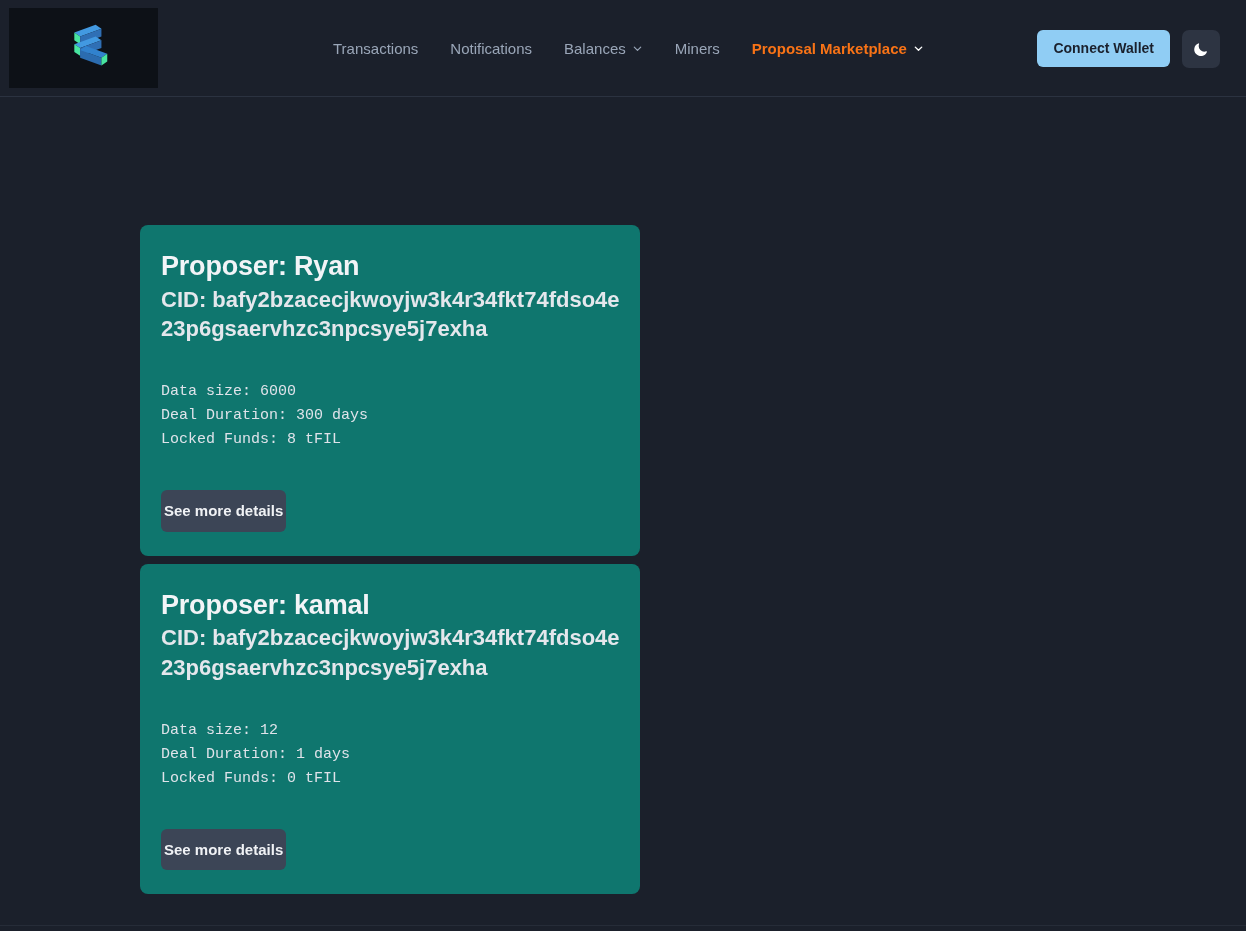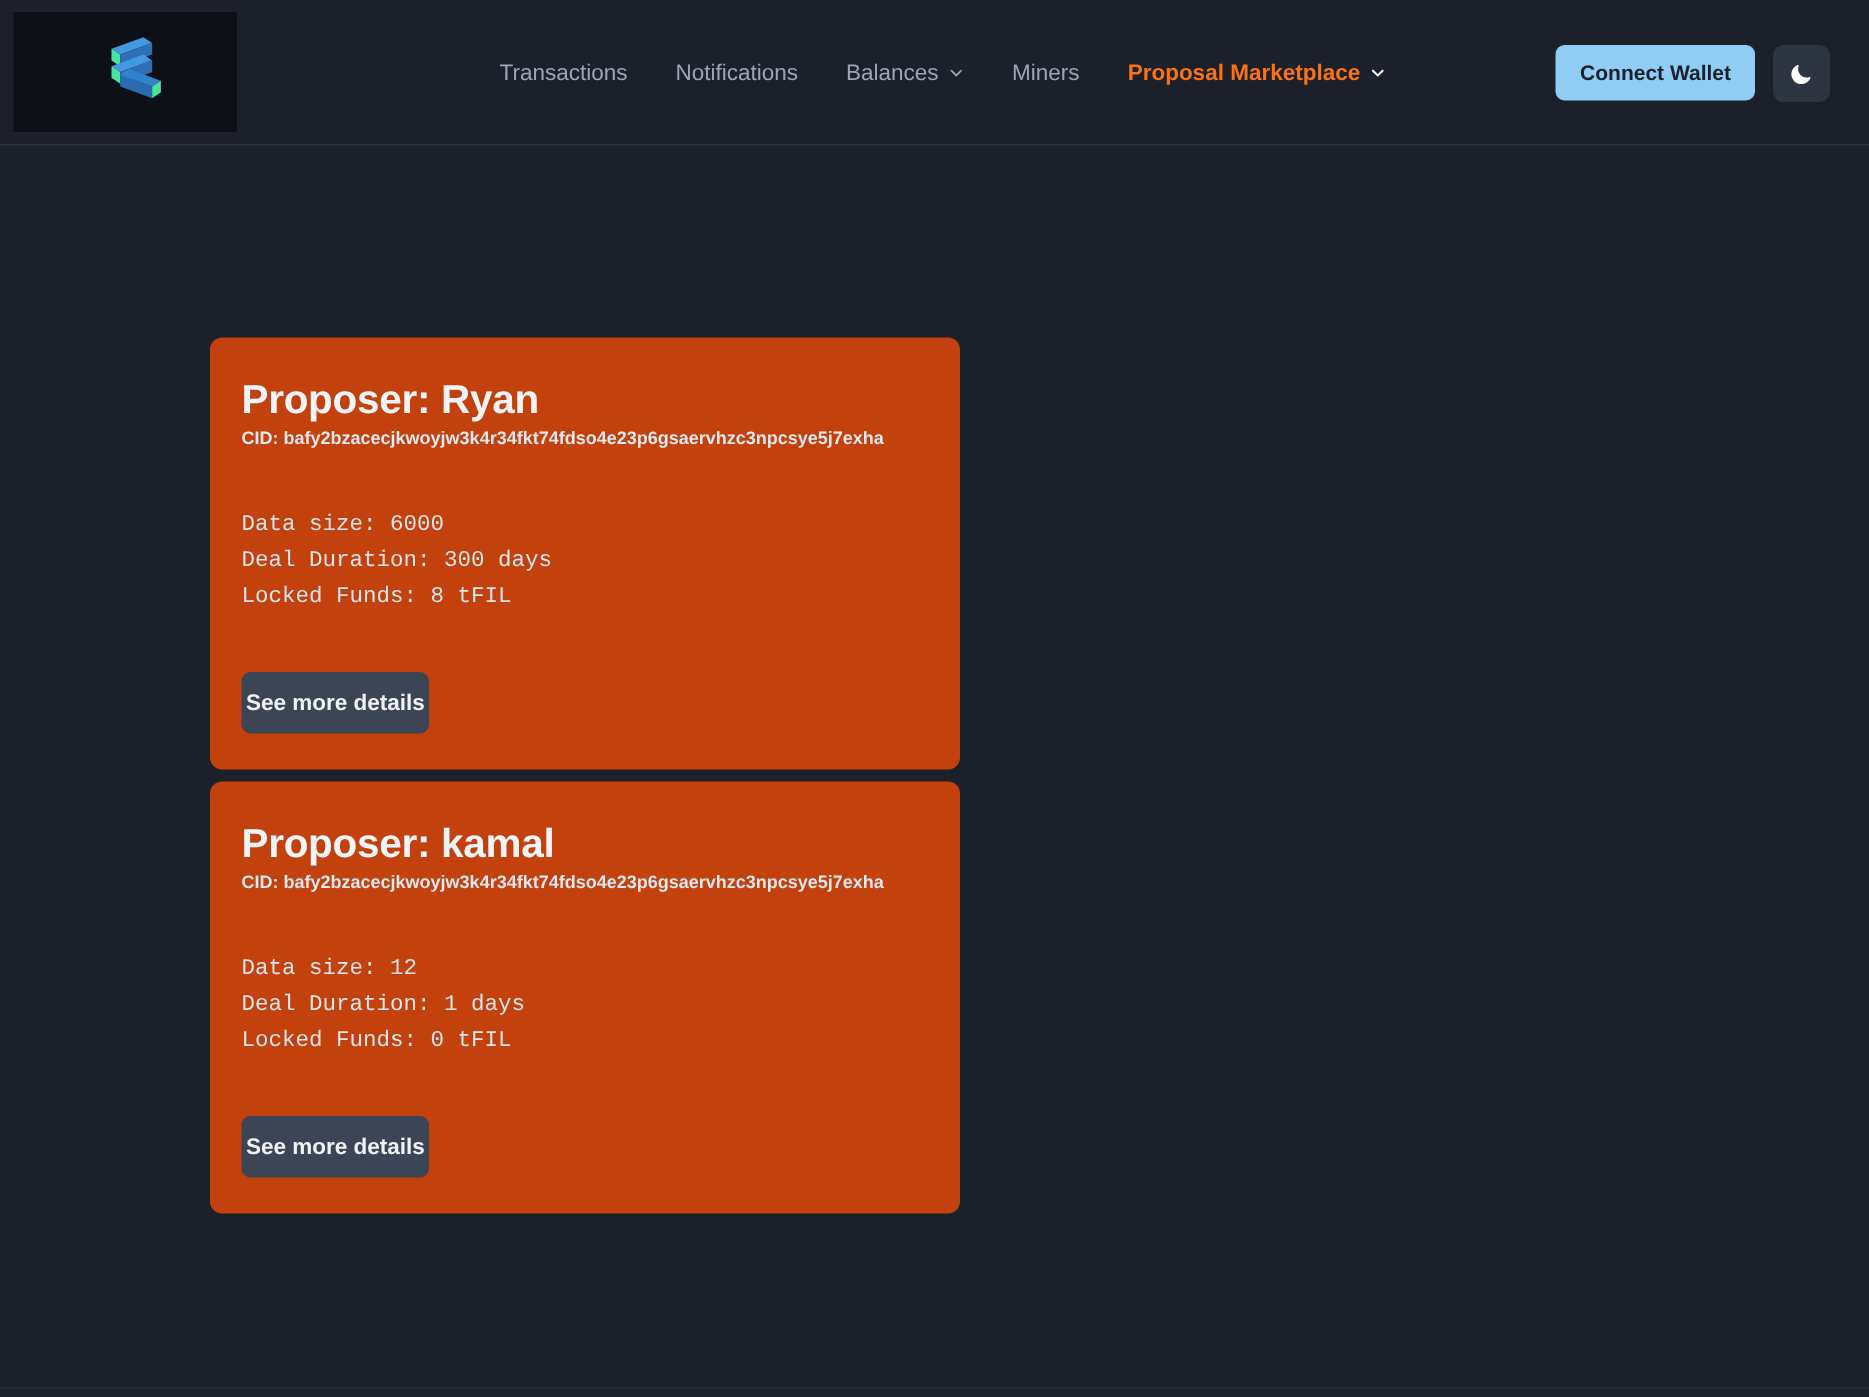--- a/index.html
+++ b/index.html
@@ -127,36 +127,36 @@
     position: absolute;
     left: 140px;
     top: 128px;
     width: 500px;
     display: flex;
     flex-direction: column;
     gap: 8px;
   }
 
   .proposal-card {
-    background: #c2410c;
+    background: #0f766e;
     border-radius: 8px;
     width: 500px;
     padding: 25px 20px 24px 21px;
   }
 
   .card-title {
     font-size: 27px;
     font-weight: bold;
     color: #f2f4f7;
     line-height: 1.25;
     letter-spacing: -0.2px;
   }
 
   .card-cid {
-    font-size: 12px;
+    font-size: 22px;
     font-weight: bold;
     color: #e4e7ec;
     line-height: 1.33;
     word-break: break-all;
     margin-top: 1px;
   }
 
   .card-stats {
     margin-top: 37px;
     display: flex;

